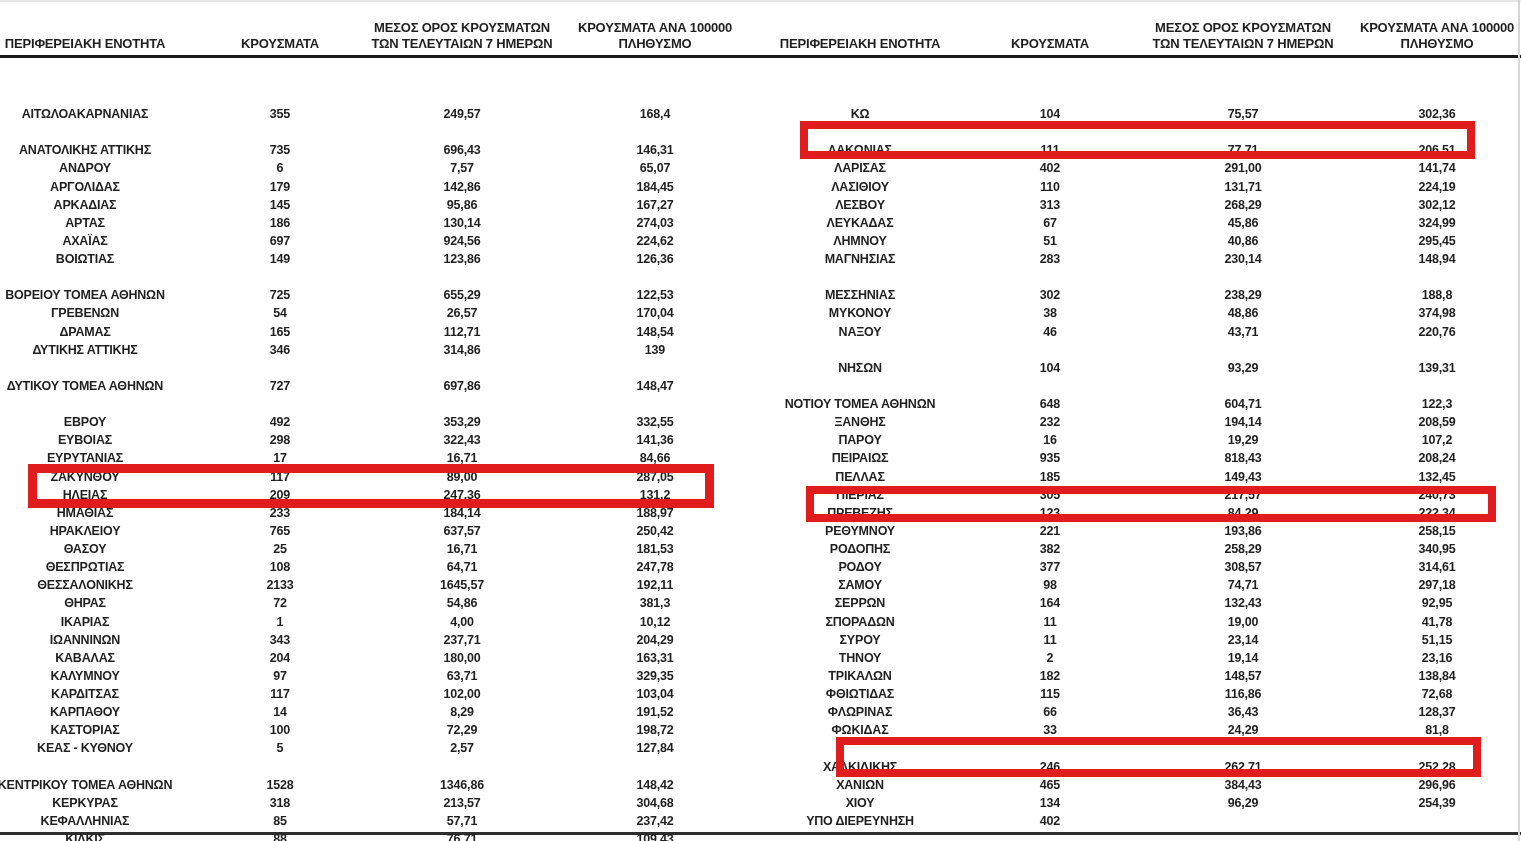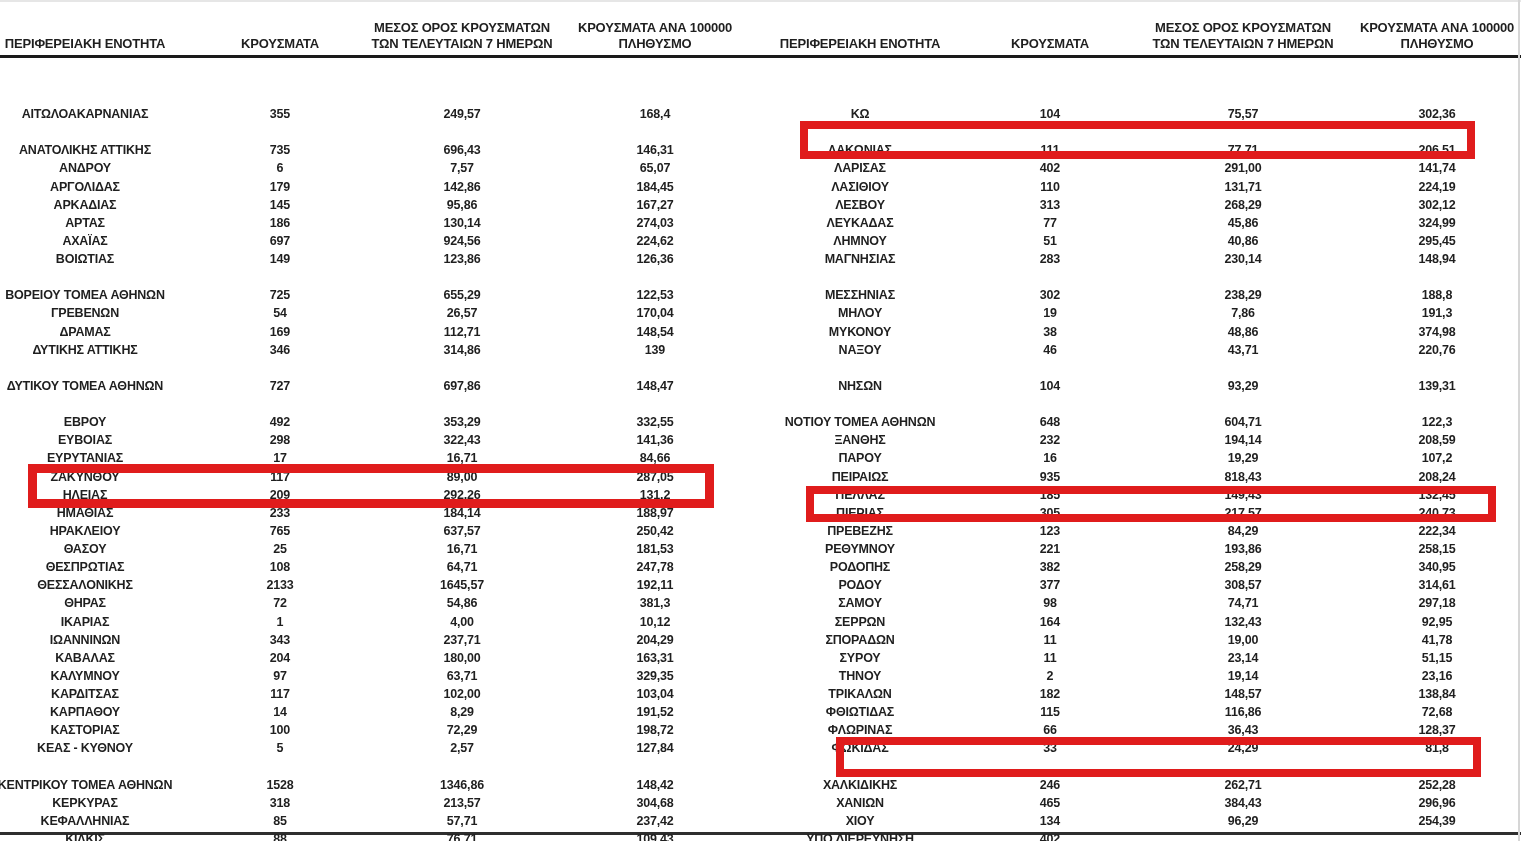--- a/index.html
+++ b/index.html
@@ -115,21 +115,21 @@
           <span class="cell c4">122,53</span>
         </div>
         <div class="row">
           <span class="cell c1">ΓΡΕΒΕΝΩΝ</span>
           <span class="cell c2">54</span>
           <span class="cell c3">26,57</span>
           <span class="cell c4">170,04</span>
         </div>
         <div class="row">
           <span class="cell c1">ΔΡΑΜΑΣ</span>
-          <span class="cell c2">169</span>
+          <span class="cell c2">165</span>
           <span class="cell c3">112,71</span>
           <span class="cell c4">148,54</span>
         </div>
         <div class="row">
           <span class="cell c1">ΔΥΤΙΚΗΣ ΑΤΤΙΚΗΣ</span>
           <span class="cell c2">346</span>
           <span class="cell c3">314,86</span>
           <span class="cell c4">139</span>
         </div>
         <div class="row blank"></div>
@@ -160,21 +160,21 @@
         </div>
         <div class="row">
           <span class="cell c1">ΖΑΚΥΝΘΟΥ</span>
           <span class="cell c2">117</span>
           <span class="cell c3">89,00</span>
           <span class="cell c4">287,05</span>
         </div>
         <div class="row">
           <span class="cell c1">ΗΛΕΙΑΣ</span>
           <span class="cell c2">209</span>
-          <span class="cell c3">292,26</span>
+          <span class="cell c3">247,36</span>
           <span class="cell c4">131,2</span>
         </div>
         <div class="row">
           <span class="cell c1">ΗΜΑΘΙΑΣ</span>
           <span class="cell c2">233</span>
           <span class="cell c3">184,14</span>
           <span class="cell c4">188,97</span>
         </div>
         <div class="row">
           <span class="cell c1">ΗΡΑΚΛΕΙΟΥ</span>
@@ -328,21 +328,21 @@
           <span class="cell c4">224,19</span>
         </div>
         <div class="row">
           <span class="cell c1">ΛΕΣΒΟΥ</span>
           <span class="cell c2">313</span>
           <span class="cell c3">268,29</span>
           <span class="cell c4">302,12</span>
         </div>
         <div class="row">
           <span class="cell c1">ΛΕΥΚΑΔΑΣ</span>
-          <span class="cell c2">77</span>
+          <span class="cell c2">67</span>
           <span class="cell c3">45,86</span>
           <span class="cell c4">324,99</span>
         </div>
         <div class="row">
           <span class="cell c1">ΛΗΜΝΟΥ</span>
           <span class="cell c2">51</span>
           <span class="cell c3">40,86</span>
           <span class="cell c4">295,45</span>
         </div>
         <div class="row">
@@ -350,26 +350,20 @@
           <span class="cell c2">283</span>
           <span class="cell c3">230,14</span>
           <span class="cell c4">148,94</span>
         </div>
         <div class="row blank"></div>
         <div class="row">
           <span class="cell c1">ΜΕΣΣΗΝΙΑΣ</span>
           <span class="cell c2">302</span>
           <span class="cell c3">238,29</span>
           <span class="cell c4">188,8</span>
-        </div>
-        <div class="row">
-          <span class="cell c1">ΜΗΛΟΥ</span>
-          <span class="cell c2">19</span>
-          <span class="cell c3">7,86</span>
-          <span class="cell c4">191,3</span>
         </div>
         <div class="row">
           <span class="cell c1">ΜΥΚΟΝΟΥ</span>
           <span class="cell c2">38</span>
           <span class="cell c3">48,86</span>
           <span class="cell c4">374,98</span>
         </div>
         <div class="row">
           <span class="cell c1">ΝΑΞΟΥ</span>
           <span class="cell c2">46</span>

